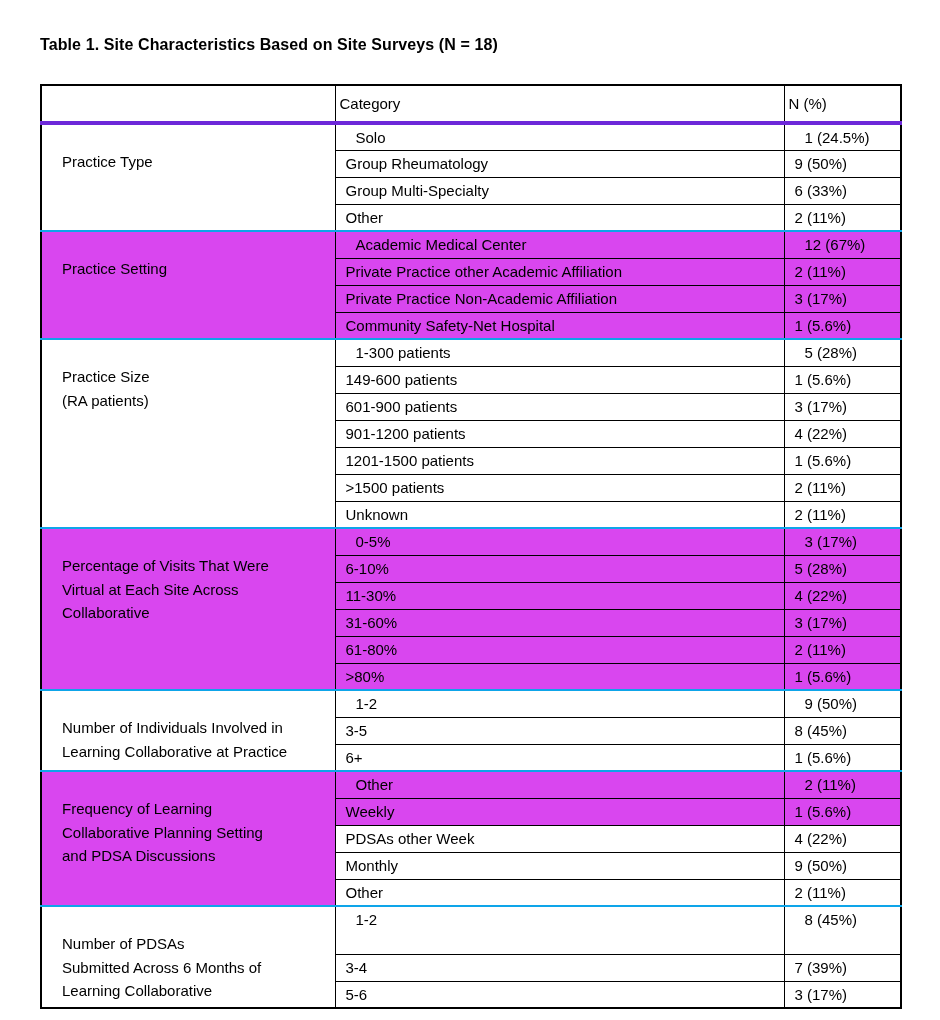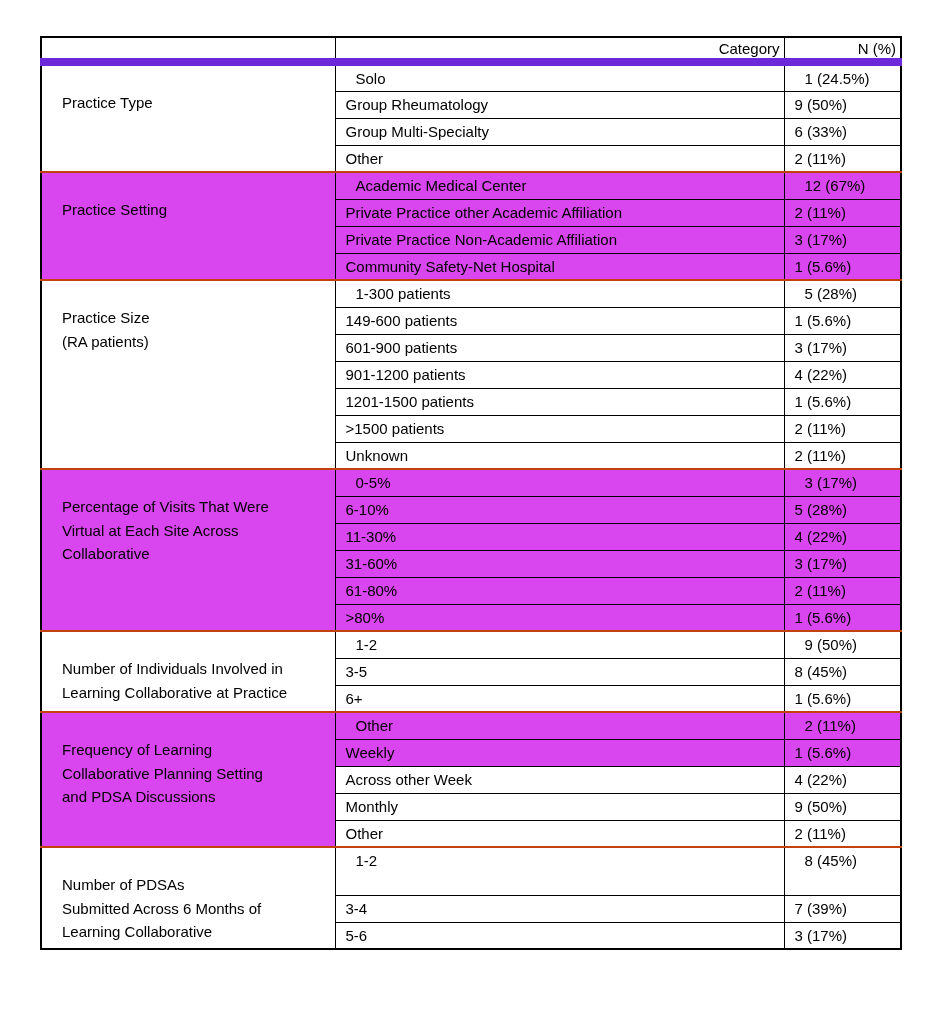--- a/index.html
+++ b/index.html
@@ -31,47 +31,48 @@
   col.c-category { width: 449px; }
   col.c-n        { width: 117px; }
   th, td {
     border: 1px solid #000000;
     font-size: 15px;
     font-weight: normal;
     box-sizing: border-box;
   }
   thead tr { height: 25px; }
   thead th {
-    border-bottom: 8px solid #6d28d9;
-    text-align: right;
+    border-bottom: 4px solid #6d28d9;
+    text-align: left;
     vertical-align: middle;
-    padding: 1px 4px;
+    padding: 9px 4px;
   }
   tbody tr { height: 27px; }
   tbody td {
     vertical-align: top;
     padding: 4px 6px 2px 10px;
     line-height: 1.25;
   }
-  tr.section-start td { border-top: 2px solid #c2410c; padding-left: 20px; }
+  tr.section-start td { border-top: 2px solid #0ea5e9; padding-left: 20px; }
   td.label-cell {
     vertical-align: top;
     padding: 25px 8px 4px 10px;
     white-space: pre-line;
     line-height: 1.55;
     margin-top: 23px;
   }
   td.shaded { background: #d946ef; }
   
   tbody tr:nth-child(30) { height: 48px; }
 </style>
 </head>
 <body>
 
 <div class="page">
+  <h1 class="table-title">Table 1. Site Characteristics Based on Site Surveys (N = 18)</h1>
 
   <table class="site-table">
     <colgroup>
       <col class="c-label">
       <col class="c-category">
       <col class="c-n">
     </colgroup>
     <thead>
       <tr>
         <th></th>
@@ -190,21 +191,21 @@
 Collaborative Planning Setting
 and PDSA Discussions</td>
           <td class="category-cell shaded">Other</td>
           <td class="n-cell shaded">2 (11%)</td>
         </tr>
         <tr>
           <td class="category-cell shaded">Weekly</td>
           <td class="n-cell shaded">1 (5.6%)</td>
         </tr>
         <tr>
-          <td class="category-cell">Across other Week</td>
+          <td class="category-cell">PDSAs other Week</td>
           <td class="n-cell">4 (22%)</td>
         </tr>
         <tr>
           <td class="category-cell">Monthly</td>
           <td class="n-cell">9 (50%)</td>
         </tr>
         <tr>
           <td class="category-cell">Other</td>
           <td class="n-cell">2 (11%)</td>
         </tr>

